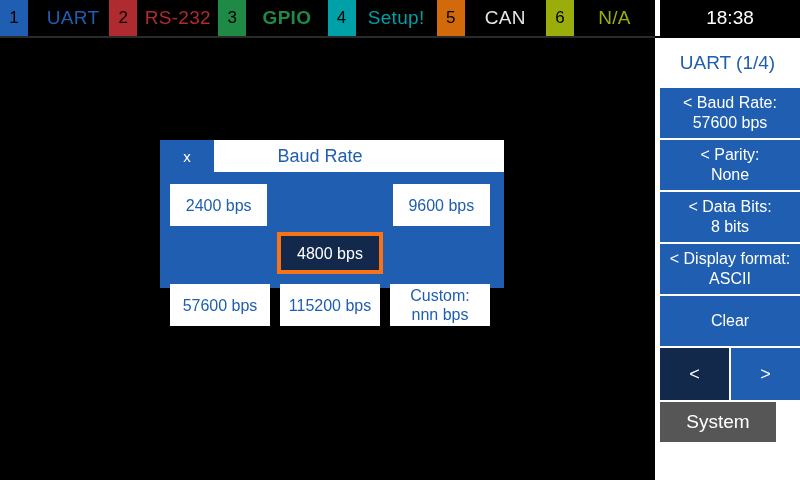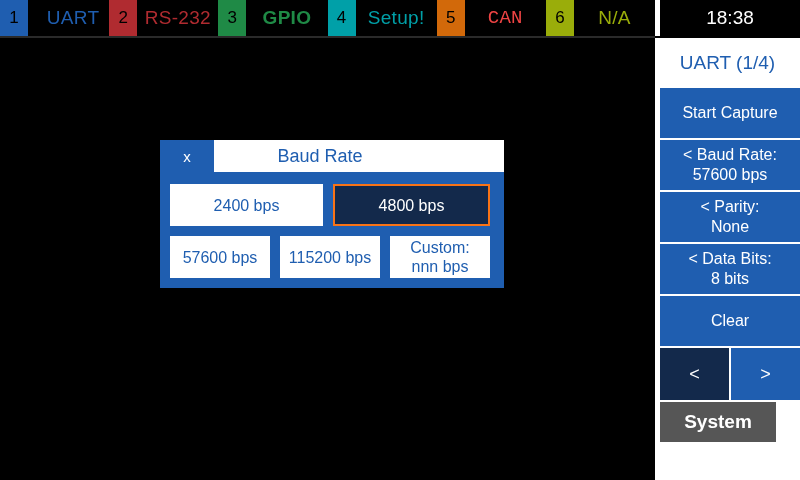--- a/index.html
+++ b/index.html
@@ -140,21 +140,20 @@
   #sb-system {
     margin: 0 0 0 5px;
     width: 116px;
     height: 40px;
     background: #565656;
     color: #ffffff;
     display: flex;
     align-items: center;
     justify-content: center;
     font-size: 19px;
-    font-weight: bold;
   }
 
   
   #dialog {
     position: absolute;
     left: 160px; top: 140px;
     width: 344px; height: 148px;
     background: #1f5eb0;
   }
   #dlg-head {
@@ -204,21 +203,22 @@
     align-items: center;
     justify-content: center;
     font-size: 16px;
     line-height: 19px;
     text-align: center;
     box-sizing: border-box;
   }
   .dlg-opt.selected {
     background: #13294b;
     color: #ffffff;
-    border: 2px solid #f97316;
+    border: 4px solid #f97316;
+    margin-top: 48px;
   }
 </style>
 </head>
 <body>
 
 <div id="screen">
 
   <div id="tabbar">
       <div class="tab">
         <div class="tab-num" style="background: rgb(31, 94, 176);">1</div>
@@ -231,51 +231,52 @@
       <div class="tab">
         <div class="tab-num" style="background: rgb(31, 138, 70);">3</div>
         <div class="tab-label" style="color: rgb(31, 138, 70); font-weight: bold;">GPIO</div>
       </div>
       <div class="tab">
         <div class="tab-num" style="background: rgb(0, 160, 168);">4</div>
         <div class="tab-label" style="color: rgb(0, 160, 168);">Setup!</div>
       </div>
       <div class="tab">
         <div class="tab-num" style="background: rgb(210, 105, 10);">5</div>
-        <div class="tab-label" style="color: #ef4444; font-family: Liberation Mono, monospace;">CAN</div>
+        <div class="tab-label" style="color: #e5e5e5;">CAN</div>
       </div>
       <div class="tab">
         <div class="tab-num" style="background: rgb(154, 173, 10);">6</div>
         <div class="tab-label" style="color: rgb(154, 173, 10); border-radius: 17px;">N/A</div>
       </div>
     </div>
   <div id="tabbar-rule"></div>
 
   <div id="clock-sep"></div>
   <div id="clock">18:38</div>
 
   <div id="canvas"></div>
 
   <div id="sidebar">
     <div id="sb-title">UART (1/4)</div>
     <div id="sb-buttons">
         <div class="sb-btn h50">
-          <span class="sb-line">Start Capture</span>
-        </div>
-        <div class="sb-btn h50">
           <span class="sb-line">&lt; Baud Rate:</span>
           <span class="sb-line">57600 bps</span>
         </div>
         <div class="sb-btn h50">
           <span class="sb-line">&lt; Parity:</span>
           <span class="sb-line">None</span>
         </div>
         <div class="sb-btn h50">
           <span class="sb-line">&lt; Data Bits:</span>
           <span class="sb-line">8 bits</span>
+        </div>
+        <div class="sb-btn h50">
+          <span class="sb-line">&lt; Display format:</span>
+          <span class="sb-line">ASCII</span>
         </div>
         <div class="sb-btn h50">
           <span class="sb-line">Clear</span>
         </div>
       </div>
     <div id="sb-nav">
       <div class="sb-nav-btn prev">&lt;</div>
       <div class="sb-nav-btn next">&gt;</div>
     </div>
     <div id="sb-system">System</div>
@@ -287,20 +288,23 @@
       <div id="dlg-title">Baud Rate</div>
     </div>
     <div id="dlg-body">
         <div class="dlg-row">
           <div class="dlg-opt">
             <span>2400 bps</span>
           </div>
           <div class="dlg-opt selected">
             <span>4800 bps</span>
           </div>
+          <div class="dlg-opt">
+            <span>9600 bps</span>
+          </div>
         </div>
         <div class="dlg-row">
           <div class="dlg-opt">
             <span>57600 bps</span>
           </div>
           <div class="dlg-opt">
             <span>115200 bps</span>
           </div>
           <div class="dlg-opt">
             <span>Custom:</span>

